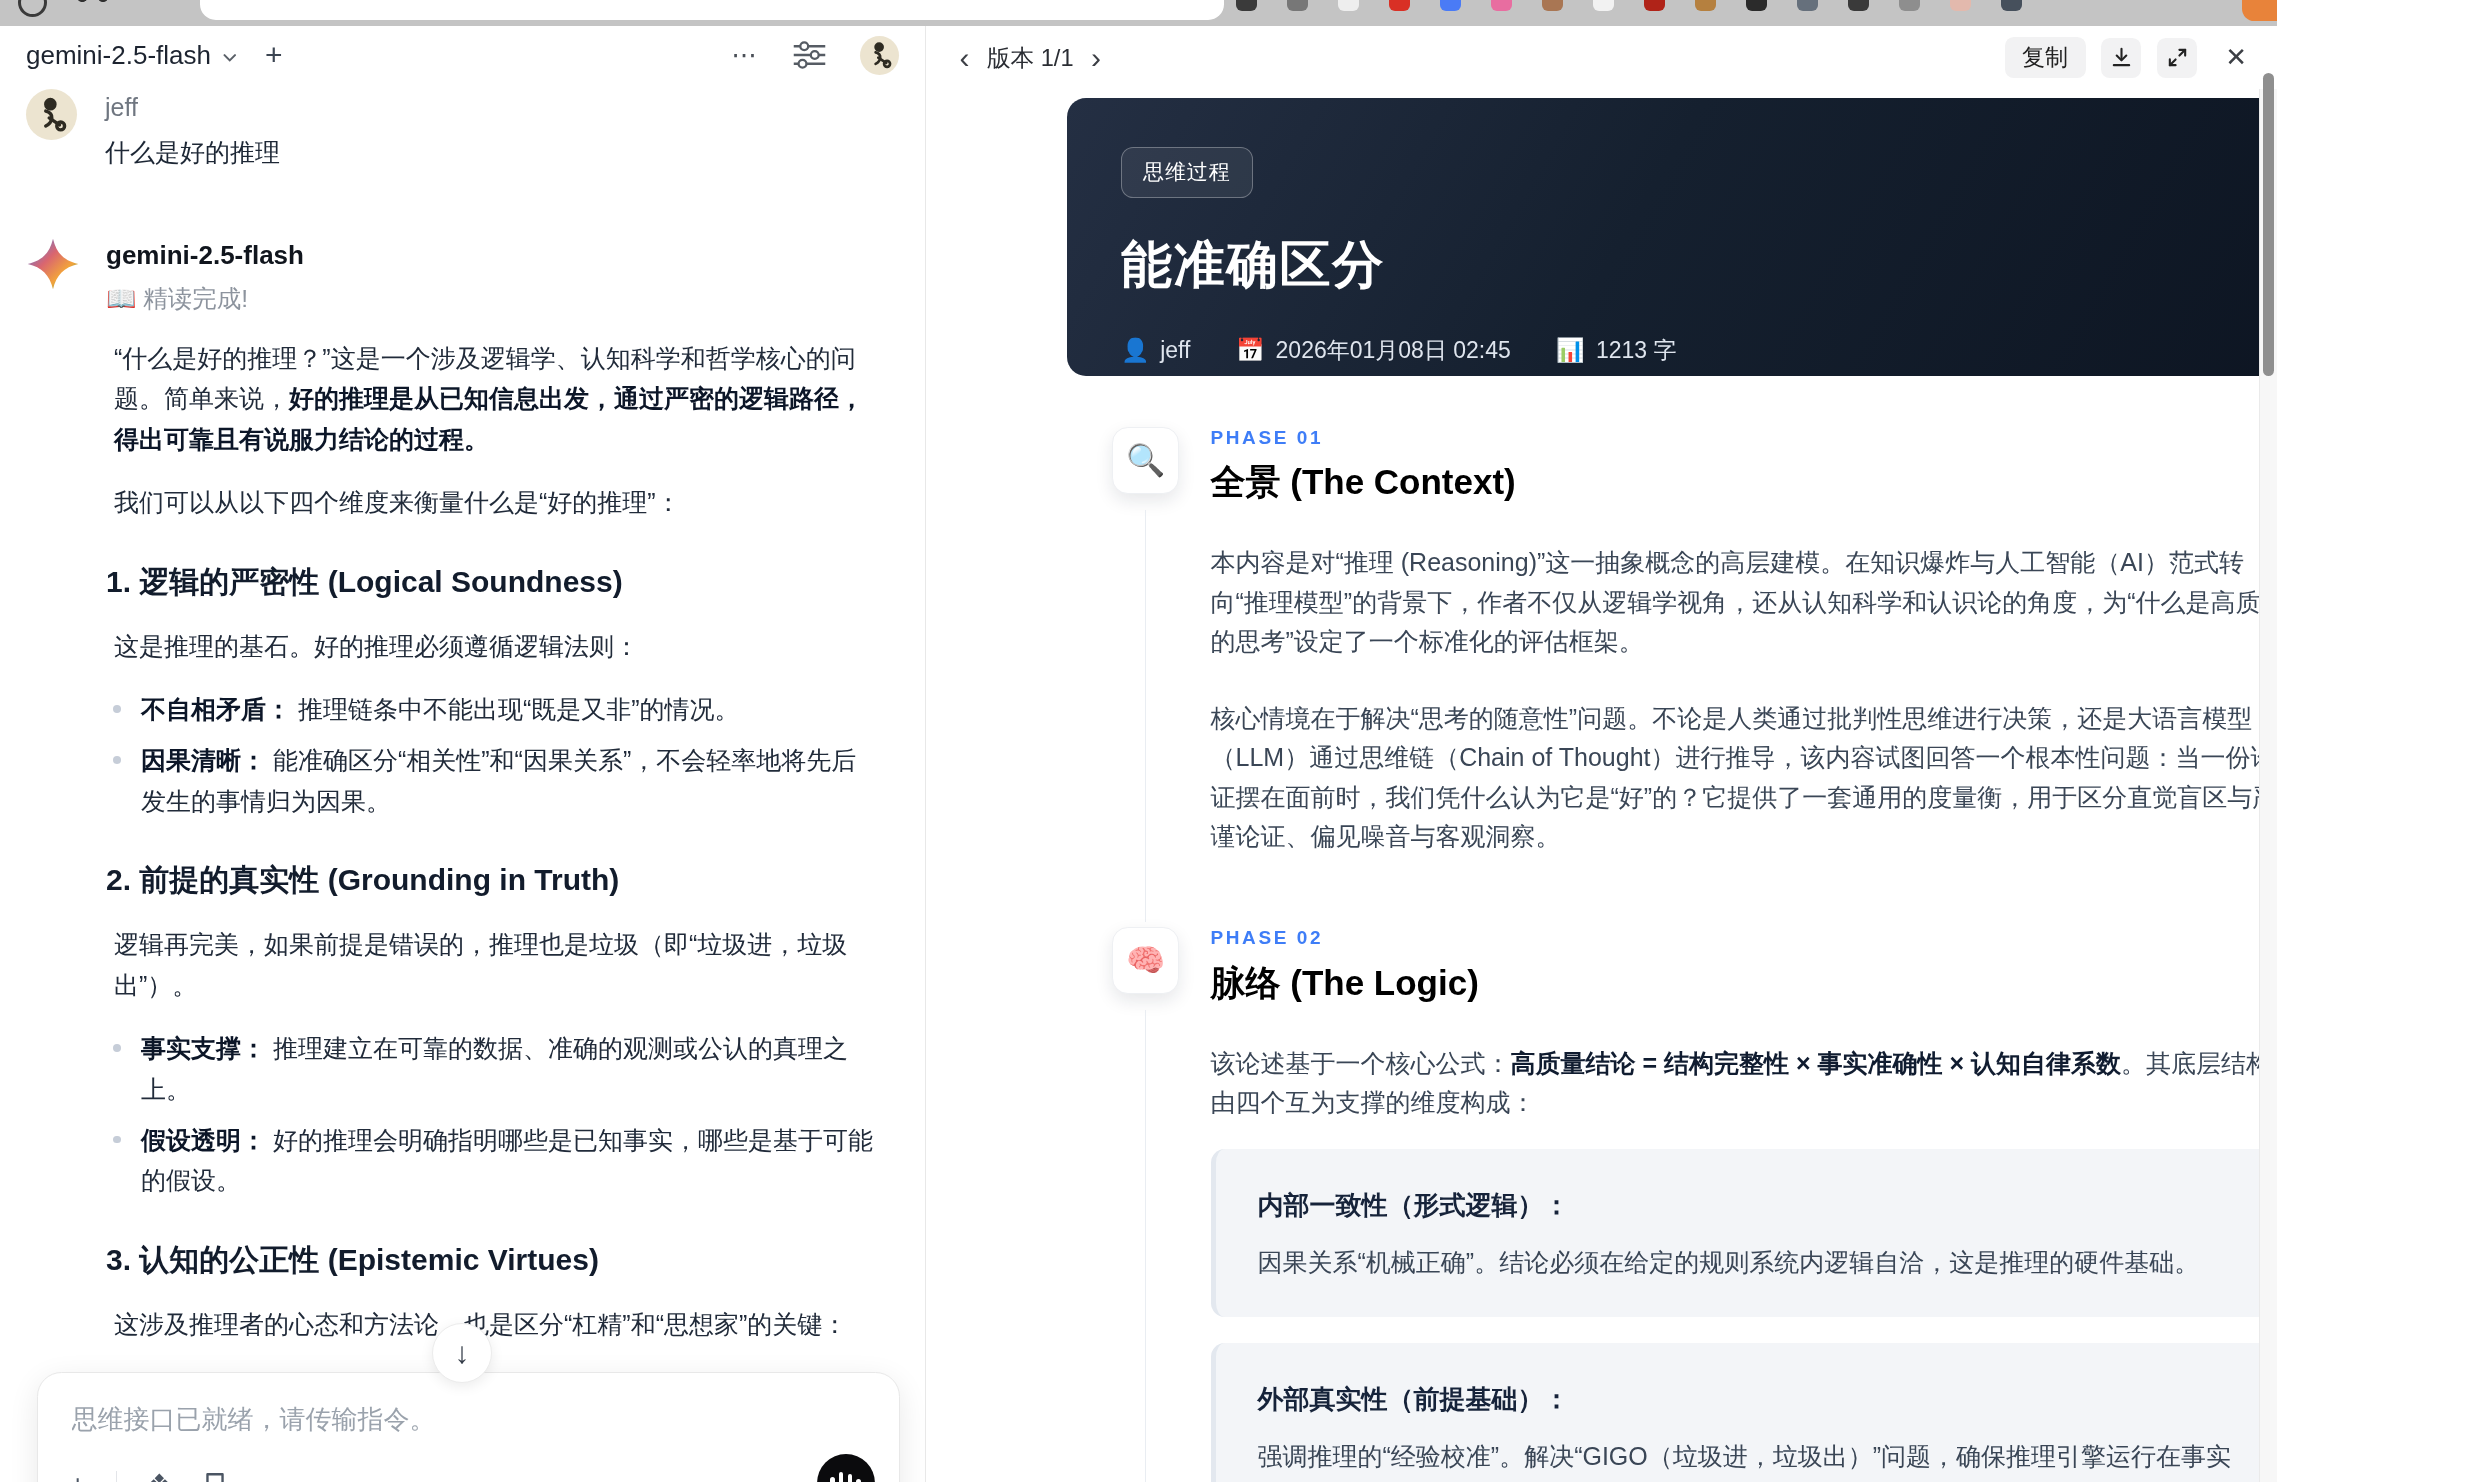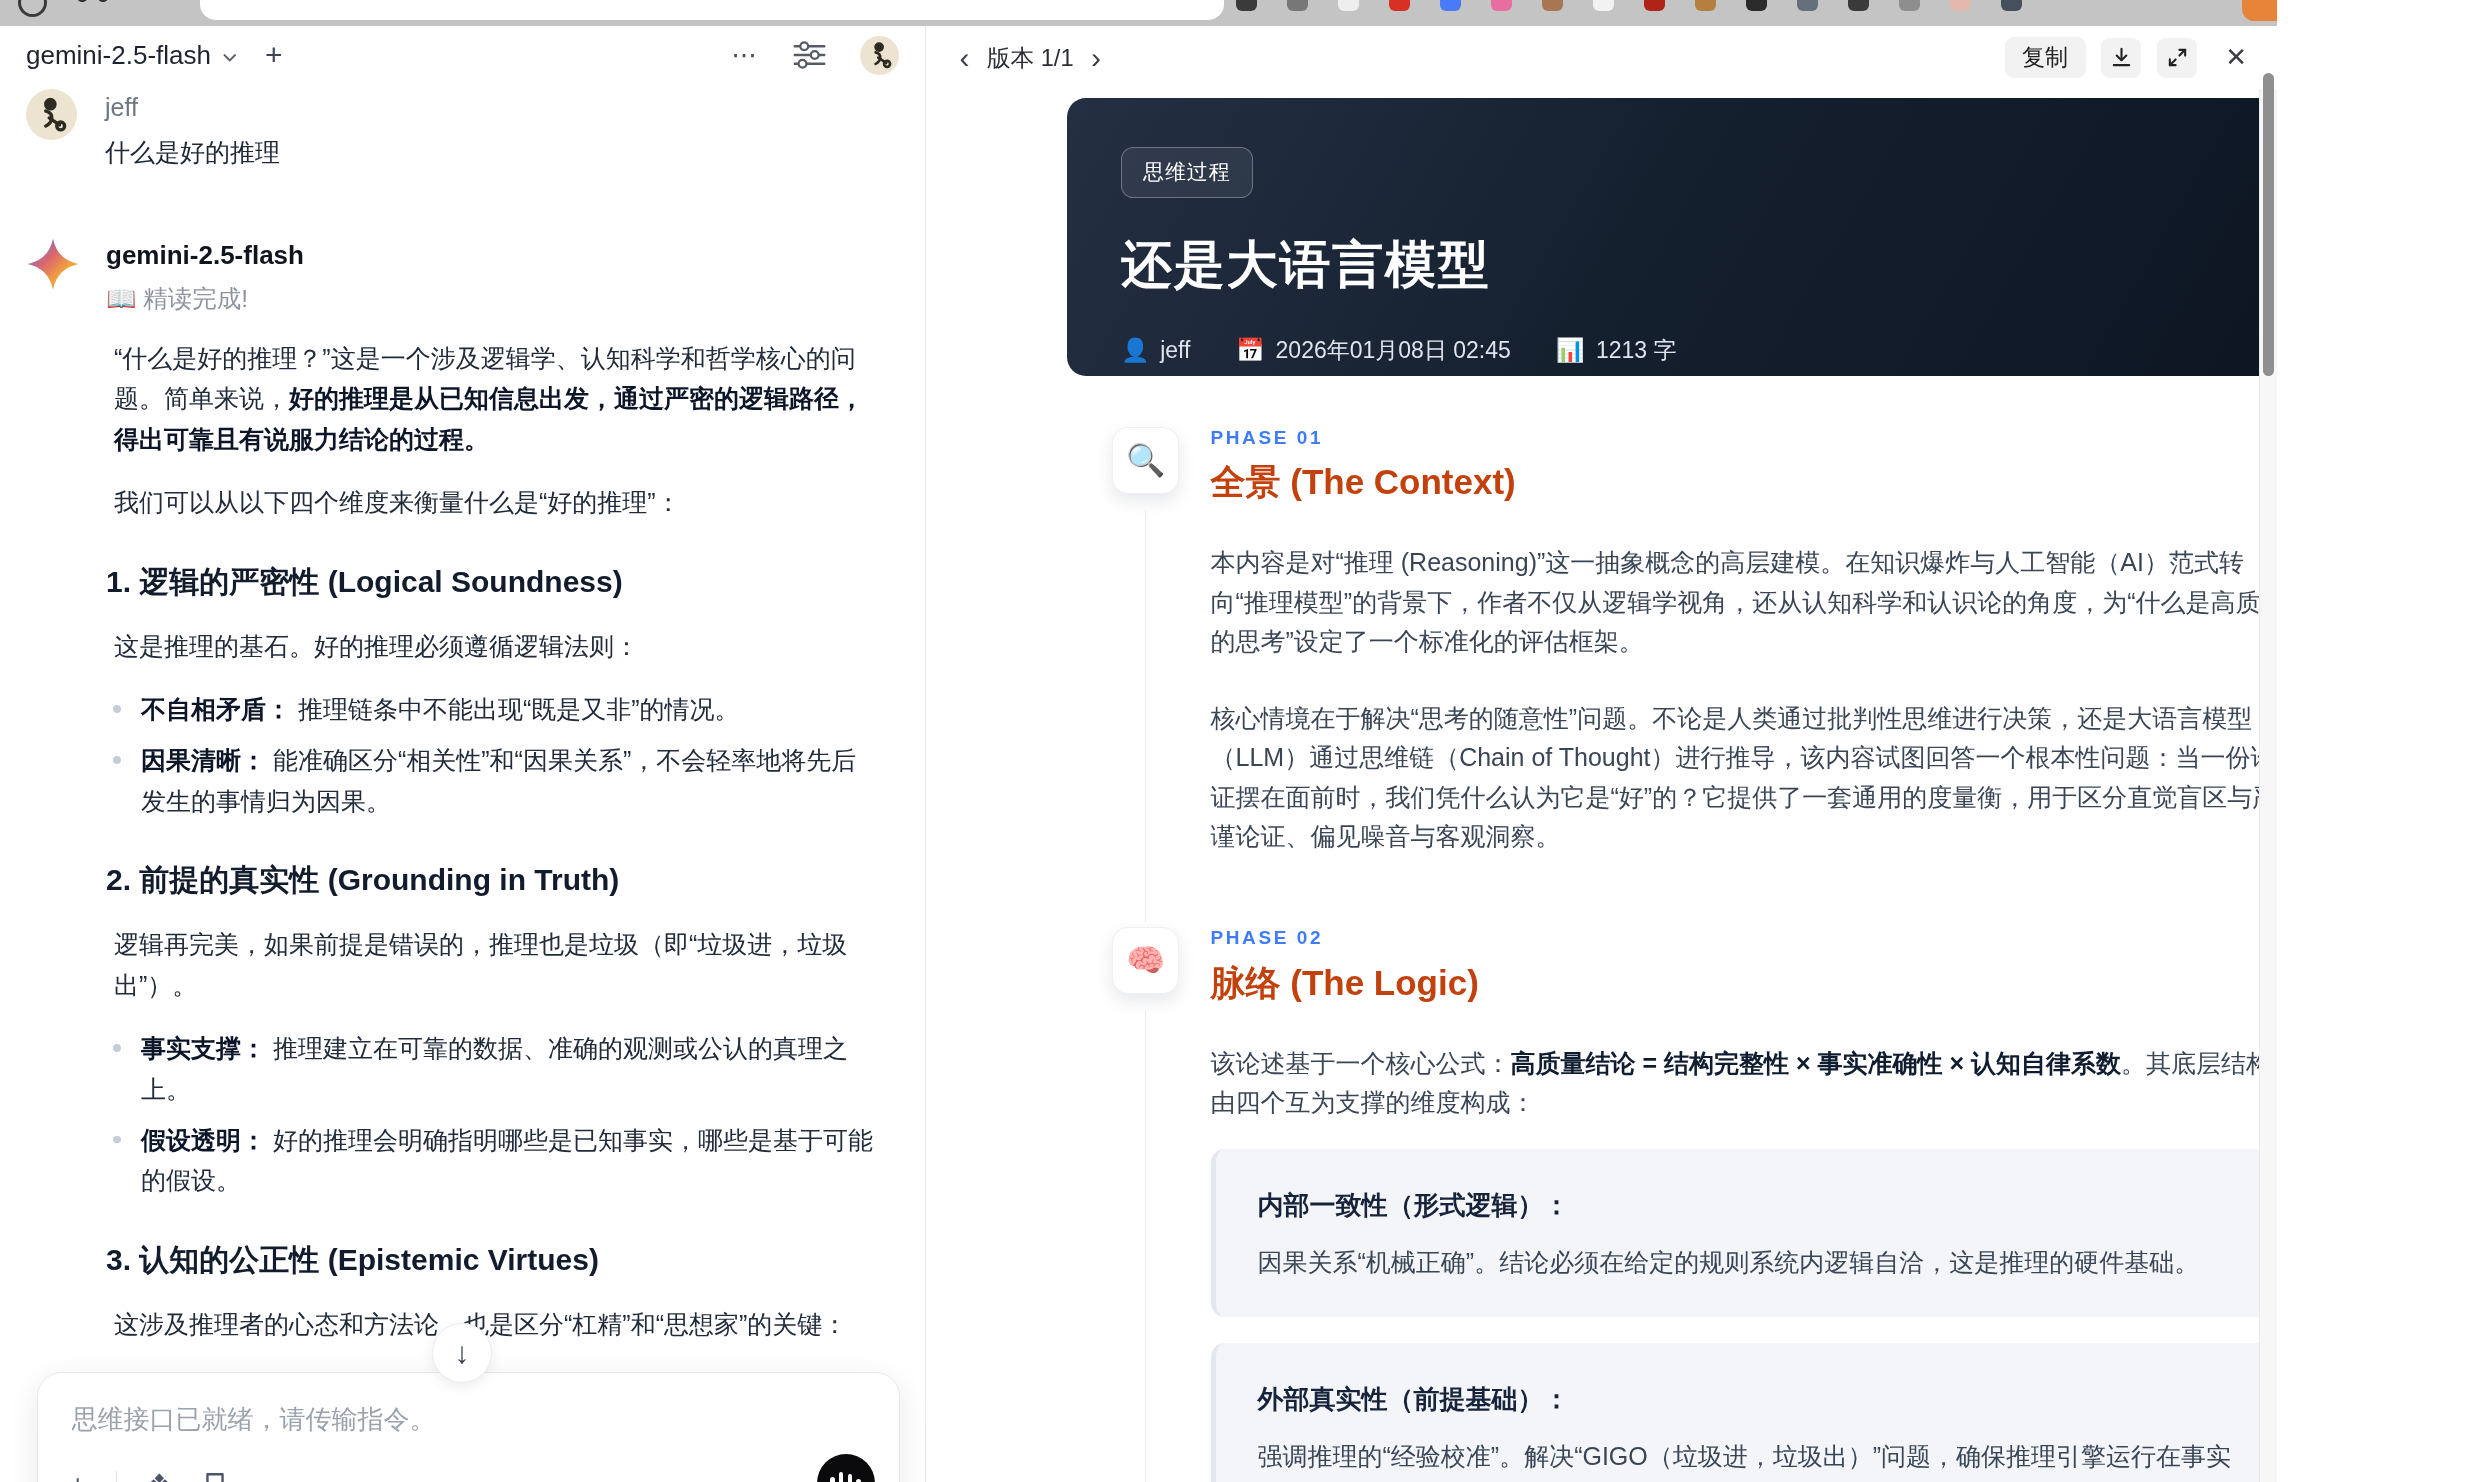--- a/index.html
+++ b/index.html
@@ -100,21 +100,21 @@
 
   
   .phase-list{margin:51px 0 0 186px;width:1243px;}
   .phase{display:flex;gap:31.5px;margin-bottom:5.3px;}
   .phase-icon-col{flex:0 0 65px;display:flex;flex-direction:column;align-items:center;}
   .phase-icon{width:65px;height:65px;border-radius:15.8px;background:#fff;border:0.9px solid #eef0f3;
     box-shadow:0 7px 17.5px rgba(20,30,50,.10);display:flex;align-items:center;justify-content:center;font-size:31.5px;}
   .phase-line{width:1.8px;flex:1;background:#e9edf2;margin-top:15.8px;min-height:53px;}
   .phase-body{flex:1;min-width:0;max-width:1085px;padding-bottom:65px;}
   .phase-label{font-size:19px;font-weight:700;color:#3e7df7;letter-spacing:2.6px;}
-  .phase-title{font-size:35px;font-weight:700;color:#c2410c;margin-top:10.5px;}
+  .phase-title{font-size:35px;font-weight:700;color:#000000;margin-top:10.5px;}
   .phase-p{font-size:25px;line-height:1.58;color:#3a4656;margin-top:37px;}
   .phase-p .b{font-weight:700;color:#101c30;}
   .info-box{background:#f3f5f8;border-left:5.3px solid #e3e8ef;border-radius:14px;padding:39px 42px 35px 42px;margin-top:26px;}
   .info-box:first-of-type{margin-top:46px;}
   .box-title{font-size:26px;font-weight:700;color:#16233a;}
   .box-body{font-size:25px;line-height:1.6;color:#3a4656;margin-top:19px;}
 </style>
 </head>
 <body>
 
@@ -309,21 +309,21 @@
             </svg>
         </span>
         <span class="close-btn">✕</span>
       </div>
     </div>
 
     <div class="pv-content">
 
       <div class="hero">
         <span class="hero-badge">思维过程</span>
-        <div class="hero-title">还是大语言模型</div>
+        <div class="hero-title">能准确区分</div>
         <div class="hero-meta" id="hero-meta">
             <span class="meta-item">
               <span class="meta-icon">👤</span>
               <span>jeff</span>
             </span>
             <span class="meta-item">
               <span class="meta-icon">📅</span>
               <span>2026年01月08日 02:45</span>
             </span>
             <span class="meta-item">

